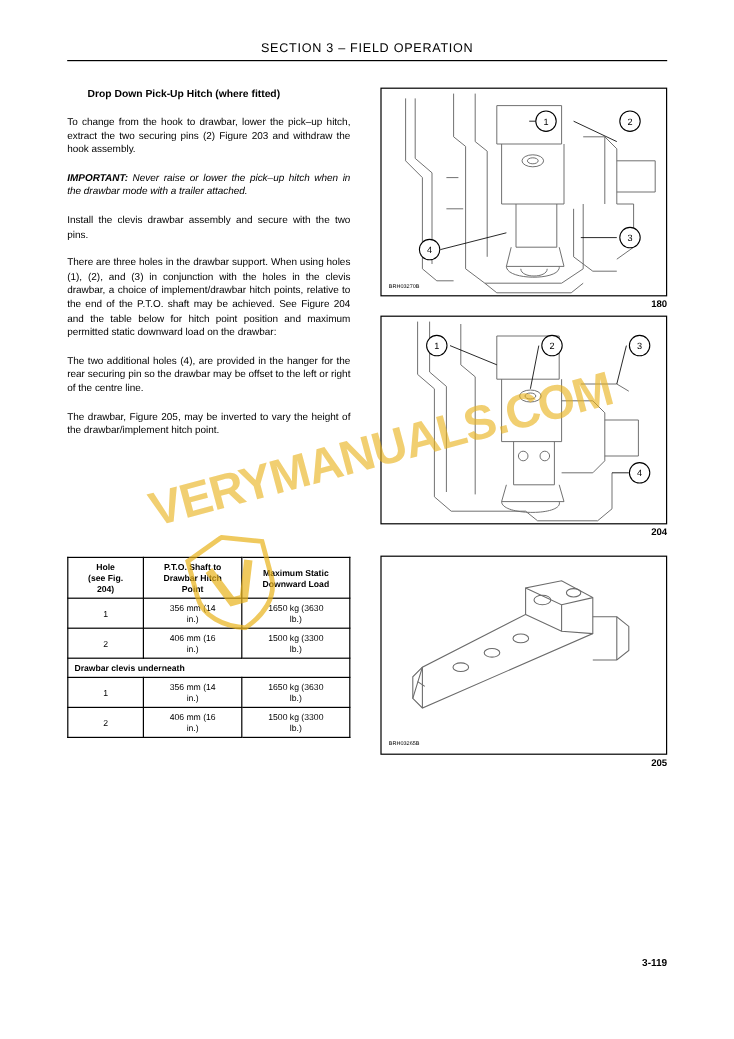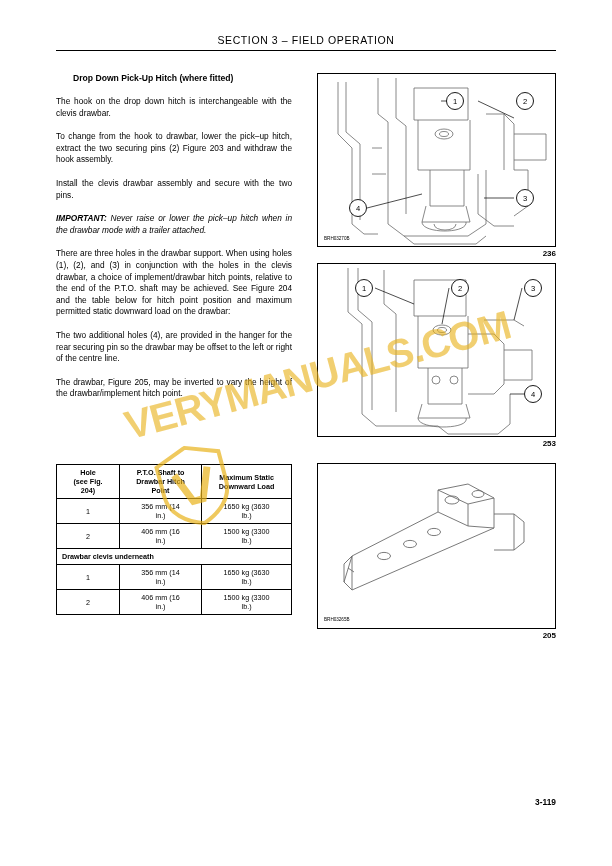--- a/index.html
+++ b/index.html
@@ -186,24 +186,23 @@
 
 <div class="page">
 
   <div class="header">
     <div class="header-title">SECTION 3  –  FIELD OPERATION</div>
     <div class="header-rule"></div>
   </div>
 
   <div class="col-left">
     <div class="sec-title">Drop Down Pick-Up Hitch (where fitted)</div>
-    <div class="para">The hook on the drop down hitch is interchangeable with the clevis drawbar.</div>
     <div class="para">To change from the hook to drawbar, lower the pick–up hitch, extract the two securing pins (2) Figure 203 and withdraw the hook assembly.</div>
+    <div class="para italic"><span class="lead">IMPORTANT:</span><span> Never raise or lower the pick–up hitch when in the drawbar mode with a trailer attached.</span></div>
     <div class="para">Install the clevis drawbar assembly and secure with the two pins.</div>
-    <div class="para italic"><span class="lead">IMPORTANT:</span><span> Never raise or lower the pick–up hitch when in the drawbar mode with a trailer attached.</span></div>
     <div class="para">There are three holes in the drawbar support. When using holes (1), (2), and (3) in conjunction with the holes in the clevis drawbar, a choice of implement/drawbar hitch points, relative to the end of the P.T.O. shaft may be achieved. See Figure 204 and the table below for hitch point position and maximum permitted static downward load on the drawbar:</div>
     <div class="para">The two additional holes (4), are provided in the hanger for the rear securing pin so the drawbar may be offset to the left or right of the centre line.</div>
     <div class="para">The drawbar, Figure 205, may be inverted to vary the height of the drawbar/implement hitch point.</div>
   </div>
 
   <table class="tbl">
     <thead>
       <tr>
         <th class="col-a">Hole (see Fig. 204)</th>
         <th class="col-b">P.T.O. Shaft to Drawbar Hitch Point</th>
@@ -274,21 +273,21 @@
         <circle cx="207" cy="27" r="8.5" fill="#fff" stroke="#000" stroke-width="0.9"></circle>
         <text class="callout-txt" x="207" y="27.5">2</text>
         <circle cx="207" cy="124" r="8.5" fill="#fff" stroke="#000" stroke-width="0.9"></circle>
         <text class="callout-txt" x="207" y="124.5">3</text>
         <circle cx="40" cy="134" r="8.5" fill="#fff" stroke="#000" stroke-width="0.9"></circle>
         <text class="callout-txt" x="40" y="134.5">4</text>
       </g>
       <text class="fig-code" x="6" y="166">BRH03270B</text>
     </svg>
   </div>
-  <div class="fig-num" id="num203">236</div>
+  <div class="fig-num" id="num203">180</div>
 
   <div class="fig" id="fig204">
     <svg viewBox="0 0 237 172" xmlns="http://www.w3.org/2000/svg">
       <g fill="none" stroke="#6b6b6b" stroke-width="0.8">
         <path d="M30 4 L30 48 L44 60 L44 150 L58 162 L120 162"></path>
         <path d="M40 4 L40 46 L54 58 L54 146"></path>
         <path d="M66 6 L66 40 L78 50 L78 148"></path>
         <path d="M96 16 L96 52 L148 52 L148 16 Z"></path>
         <path d="M100 52 L100 104 L150 104 L150 52"></path>
         <path d="M110 104 L110 140 L144 140 L144 104"></path>
@@ -314,21 +313,21 @@
         <text class="callout-txt" x="46" y="24.5">1</text>
         <circle cx="142" cy="24" r="8.5" fill="#fff" stroke="#000" stroke-width="0.9"></circle>
         <text class="callout-txt" x="142" y="24.5">2</text>
         <circle cx="215" cy="24" r="8.5" fill="#fff" stroke="#000" stroke-width="0.9"></circle>
         <text class="callout-txt" x="215" y="24.5">3</text>
         <circle cx="215" cy="130" r="8.5" fill="#fff" stroke="#000" stroke-width="0.9"></circle>
         <text class="callout-txt" x="215" y="130.5">4</text>
       </g>
     </svg>
   </div>
-  <div class="fig-num" id="num204">253</div>
+  <div class="fig-num" id="num204">204</div>
 
   <div class="fig" id="fig205">
     <svg viewBox="0 0 237 164" xmlns="http://www.w3.org/2000/svg">
       <g fill="none" stroke="#6b6b6b" stroke-width="0.9">
 
         <path d="M26 118 L34 126 L176 64 L176 34 L150 20 L120 26 L120 48 L34 92 Z"></path>
         <path d="M26 118 L26 100 L34 92"></path>
         <path d="M34 92 L34 126"></path>
         <path d="M120 48 L150 62 L176 64"></path>
         <path d="M120 26 L150 40 L150 62"></path>

